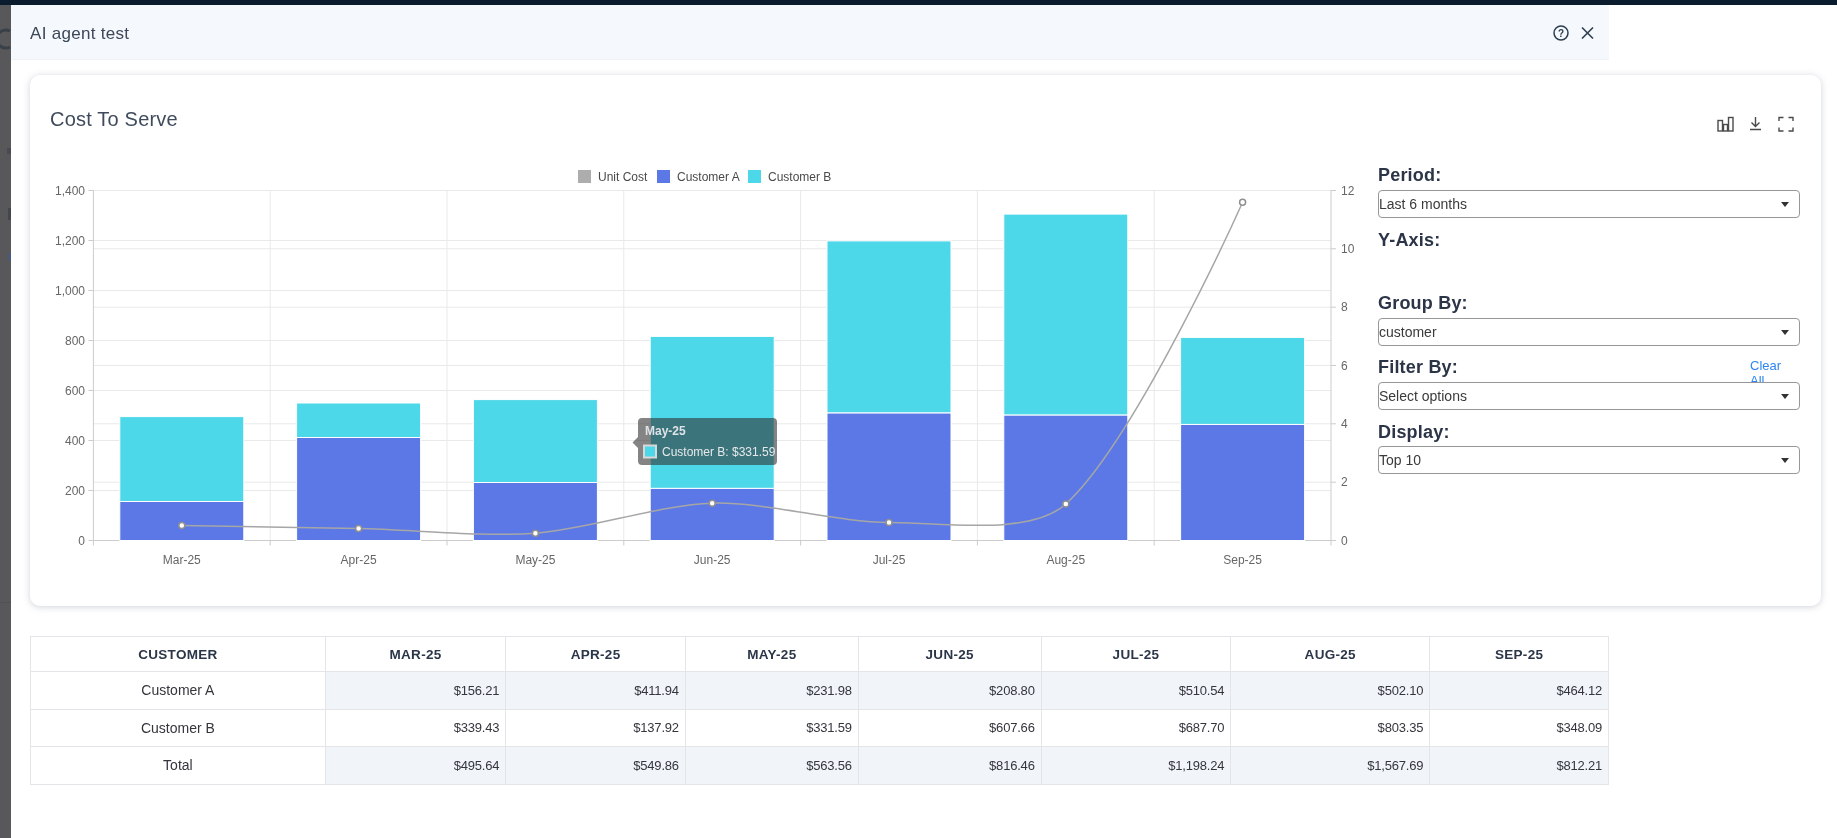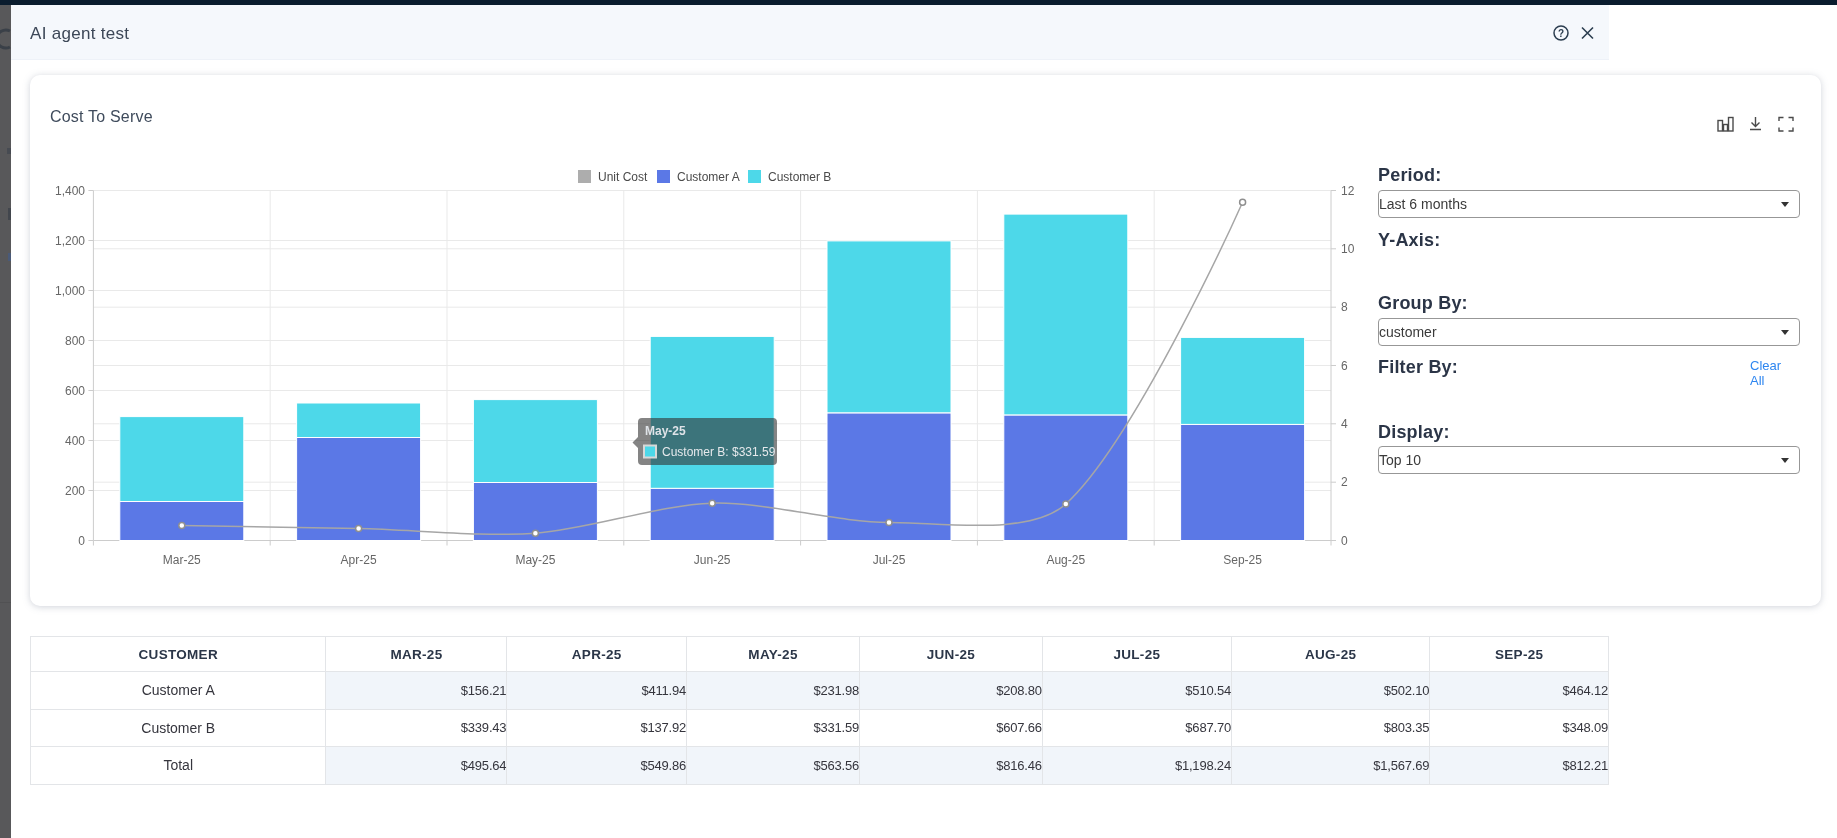--- a/index.html
+++ b/index.html
@@ -3,33 +3,33 @@
 <meta charset="utf-8">
 <style>
 *{margin:0;padding:0;box-sizing:border-box}
 html,body{width:1837px;height:838px;overflow:hidden;background:#fff;font-family:"Liberation Sans",sans-serif;position:relative}
 .topbar{position:absolute;left:0;top:0;width:1837px;height:5px;background:#0a1c2e;z-index:5}
 .leftstrip{position:absolute;left:0;top:5px;width:11px;height:833px;background:#58585a;z-index:4}
 .modal{position:absolute;left:11px;top:5px;width:1598px;height:833px;background:#fff}
 .mheader{position:absolute;left:0;top:0;width:100%;height:55px;background:#f5f8fc;border-bottom:1px solid #eef2f8}
 .mtitle{position:absolute;left:19px;top:19px;font-size:17px;color:#3c4757;font-weight:500;letter-spacing:.3px}
 .card{position:absolute;left:19px;top:70px;width:1791px;height:531px;background:#fff;border-radius:10px;box-shadow:0 1px 7px rgba(120,130,150,.35)}
-.cardtitle{position:absolute;left:39px;top:103px;font-size:16px;color:#3f4b5c;font-weight:500;letter-spacing:.2px}
+.cardtitle{position:absolute;left:39px;top:103px;font-size:20px;color:#3f4b5c;font-weight:500;letter-spacing:.2px}
 
 .plabel{position:absolute;font-size:18px;font-weight:700;color:#2b3547;letter-spacing:.2px}
 .psel{position:absolute;left:1367px;width:422px;height:28px;border:1px solid #979797;border-radius:4px;background:#fff;font-size:14px;color:#3a3a3a;line-height:26px;padding-left:0}
 .caret{position:absolute;right:10px;top:11px;width:0;height:0;border-left:4.5px solid transparent;border-right:4.5px solid transparent;border-top:5.5px solid #333}
 .clearall{position:absolute;font-size:13px;color:#2e86f0}
 
 table{position:absolute;left:19px;top:631px;border-collapse:collapse;table-layout:fixed;background:#fff}
 th,td{border:1px solid #e3e5e8;font-weight:normal;overflow:hidden;white-space:nowrap}
 th{height:35px;font-size:13.5px;font-weight:600;color:#2b3648;text-align:center;letter-spacing:.3px}
 td{height:37.5px;font-size:14px;color:#35353d}
 td.lbl{text-align:center}
-td.val{text-align:right;font-size:13px;letter-spacing:-0.2px}
+td.val{text-align:right;padding-right:6px;font-size:13px;letter-spacing:-0.2px}
 tr.odd td.val{background:#f1f5fa}
 svg.chart{position:absolute;left:0;top:0;pointer-events:none}
 </style>
 </head>
 <body>
 <div class="topbar"></div>
 <div class="leftstrip">
   <svg width="11" height="833" style="position:absolute;left:0;top:0">
     <path d="M 10 26 a 9 9 0 1 0 0 16" stroke="#3a4048" stroke-width="3" fill="none"></path>
     <rect x="7" y="143" width="4" height="6" fill="#474b52"></rect>
@@ -50,20 +50,21 @@
   <div class="card"></div>
   <div class="cardtitle">Cost To Serve</div>
 
   <div class="plabel" style="left:1367px;top:160px">Period:</div>
   <div class="psel" style="top:185px">Last 6 months<span class="caret"></span></div>
   <div class="plabel" style="left:1367px;top:225px">Y-Axis:</div>
   <div class="plabel" style="left:1367px;top:288px">Group By:</div>
   <div class="psel" style="top:313px">customer<span class="caret"></span></div>
   <div class="plabel" style="left:1367px;top:352px">Filter By:</div>
   <div class="clearall" style="left:1739px;top:353px">Clear All</div>
+  <div class="psel" style="top:377px">Select options<span class="caret"></span></div>
   <div class="plabel" style="left:1367px;top:417px">Display:</div>
   <div class="psel" style="top:441px">Top 10<span class="caret"></span></div>
 
   <table>
     <colgroup>
         <col style="width:336px">
         <col style="width:205px">
         <col style="width:204px">
         <col style="width:196px">
         <col style="width:208px">

